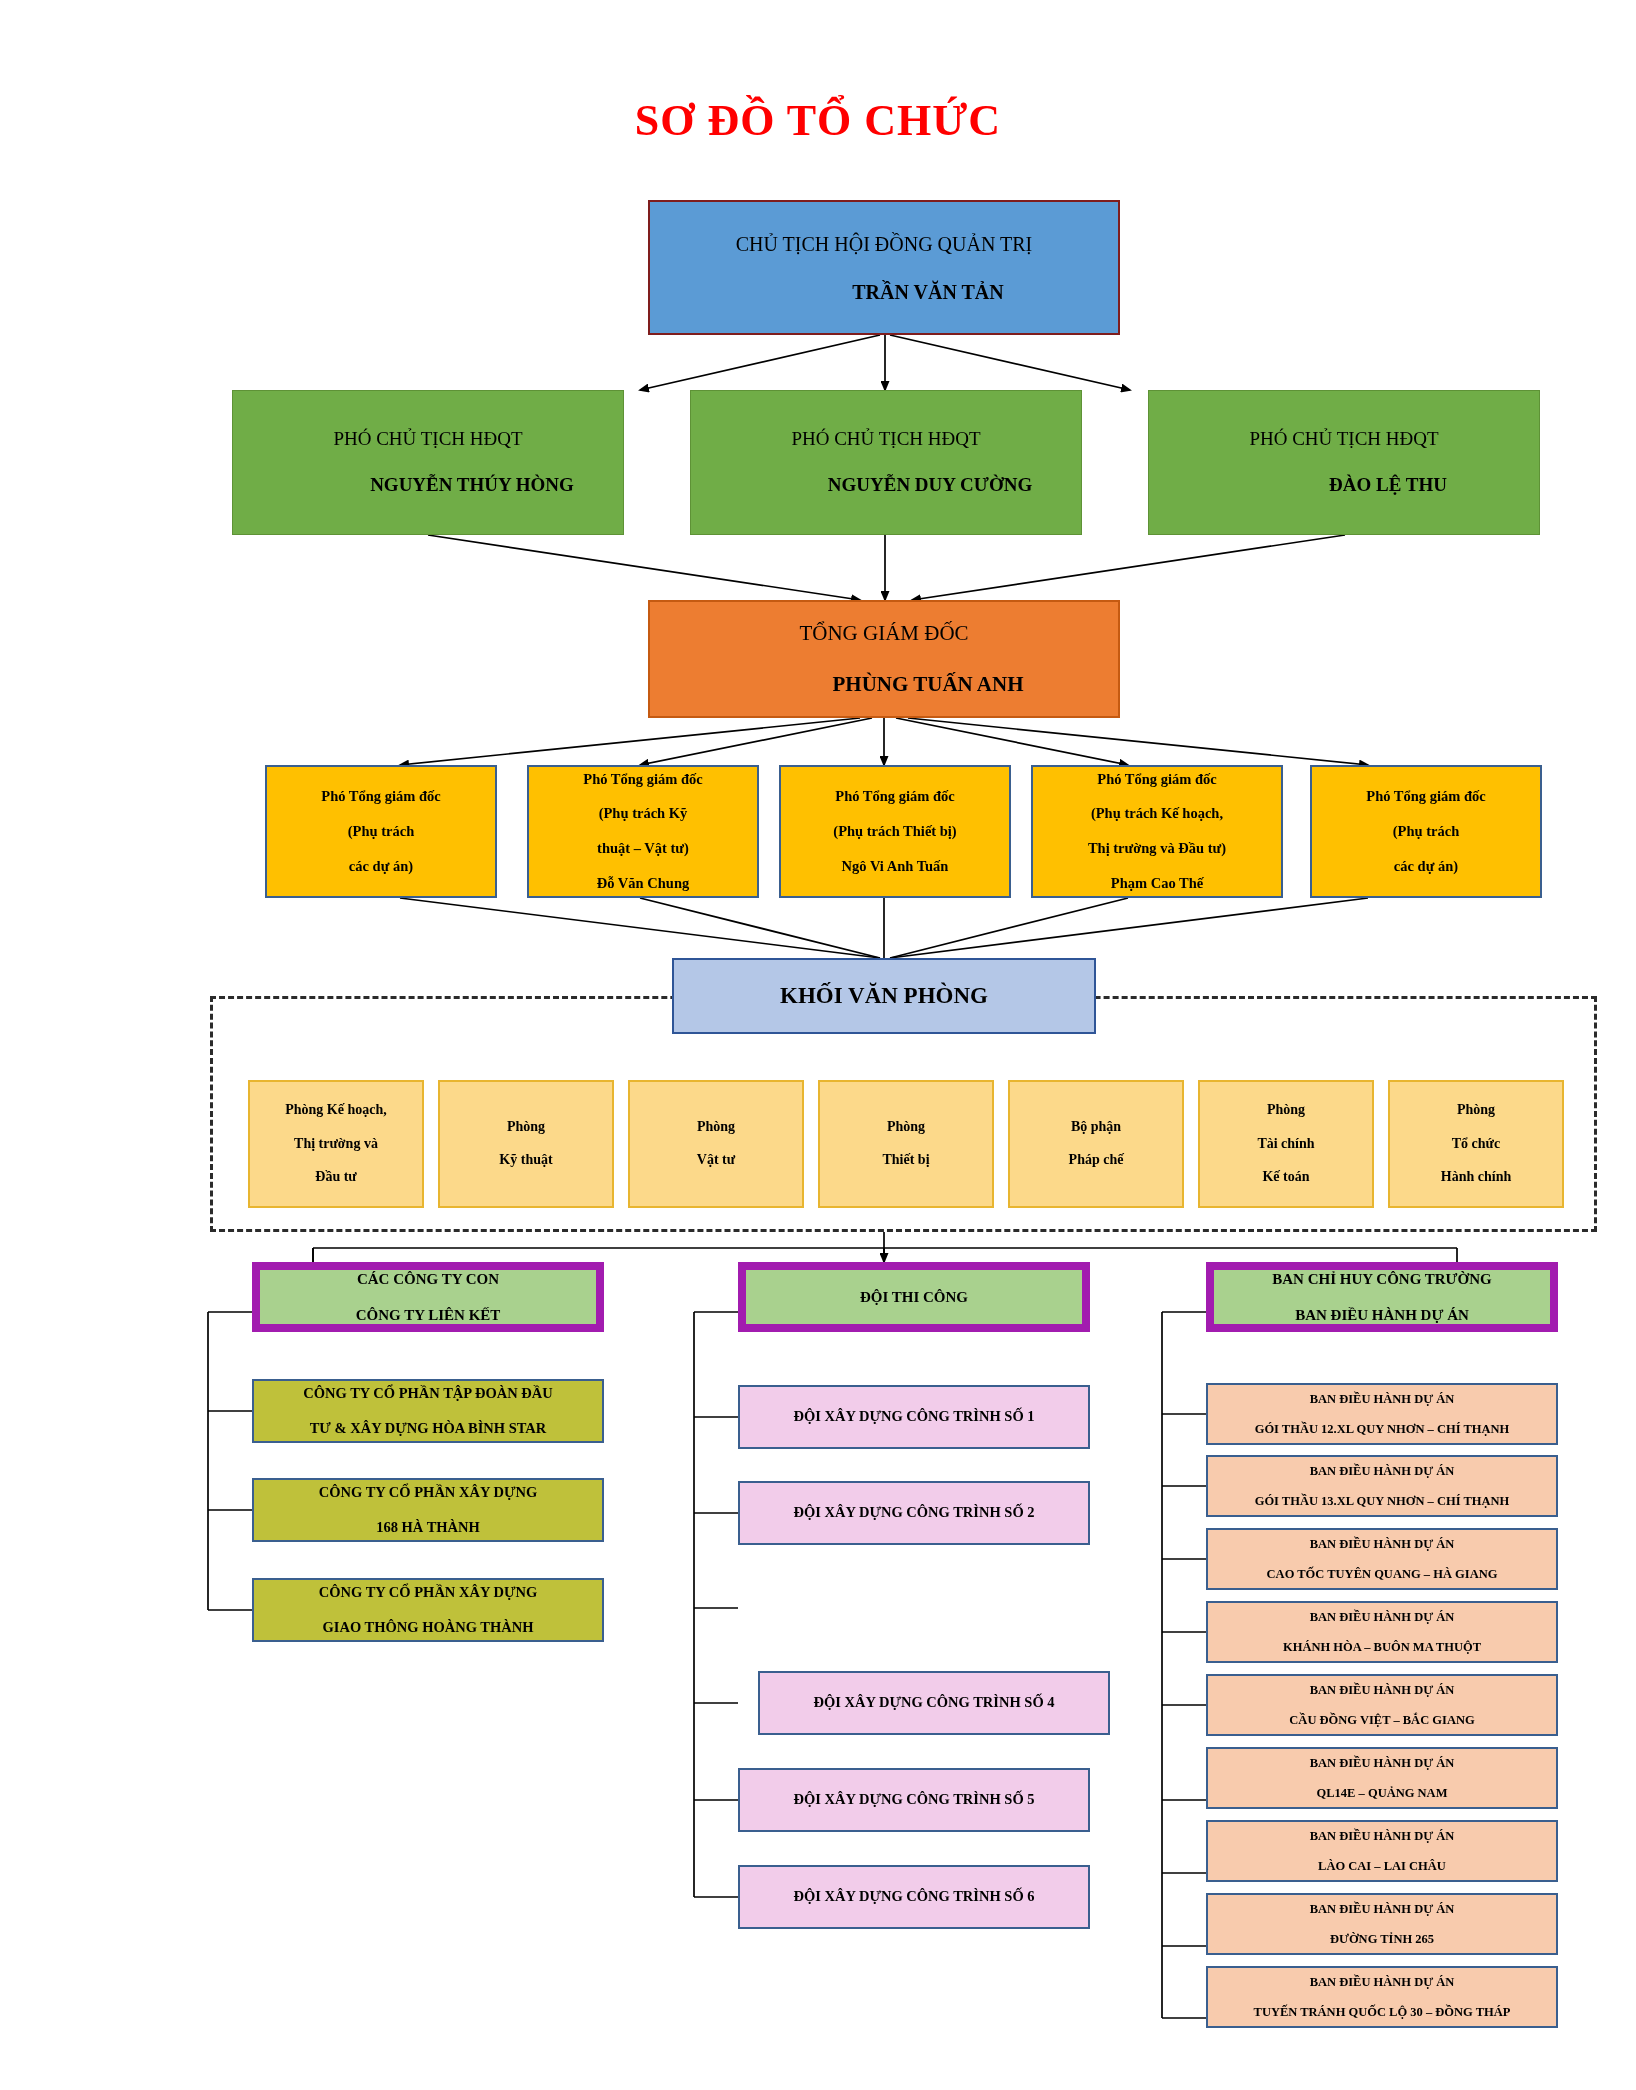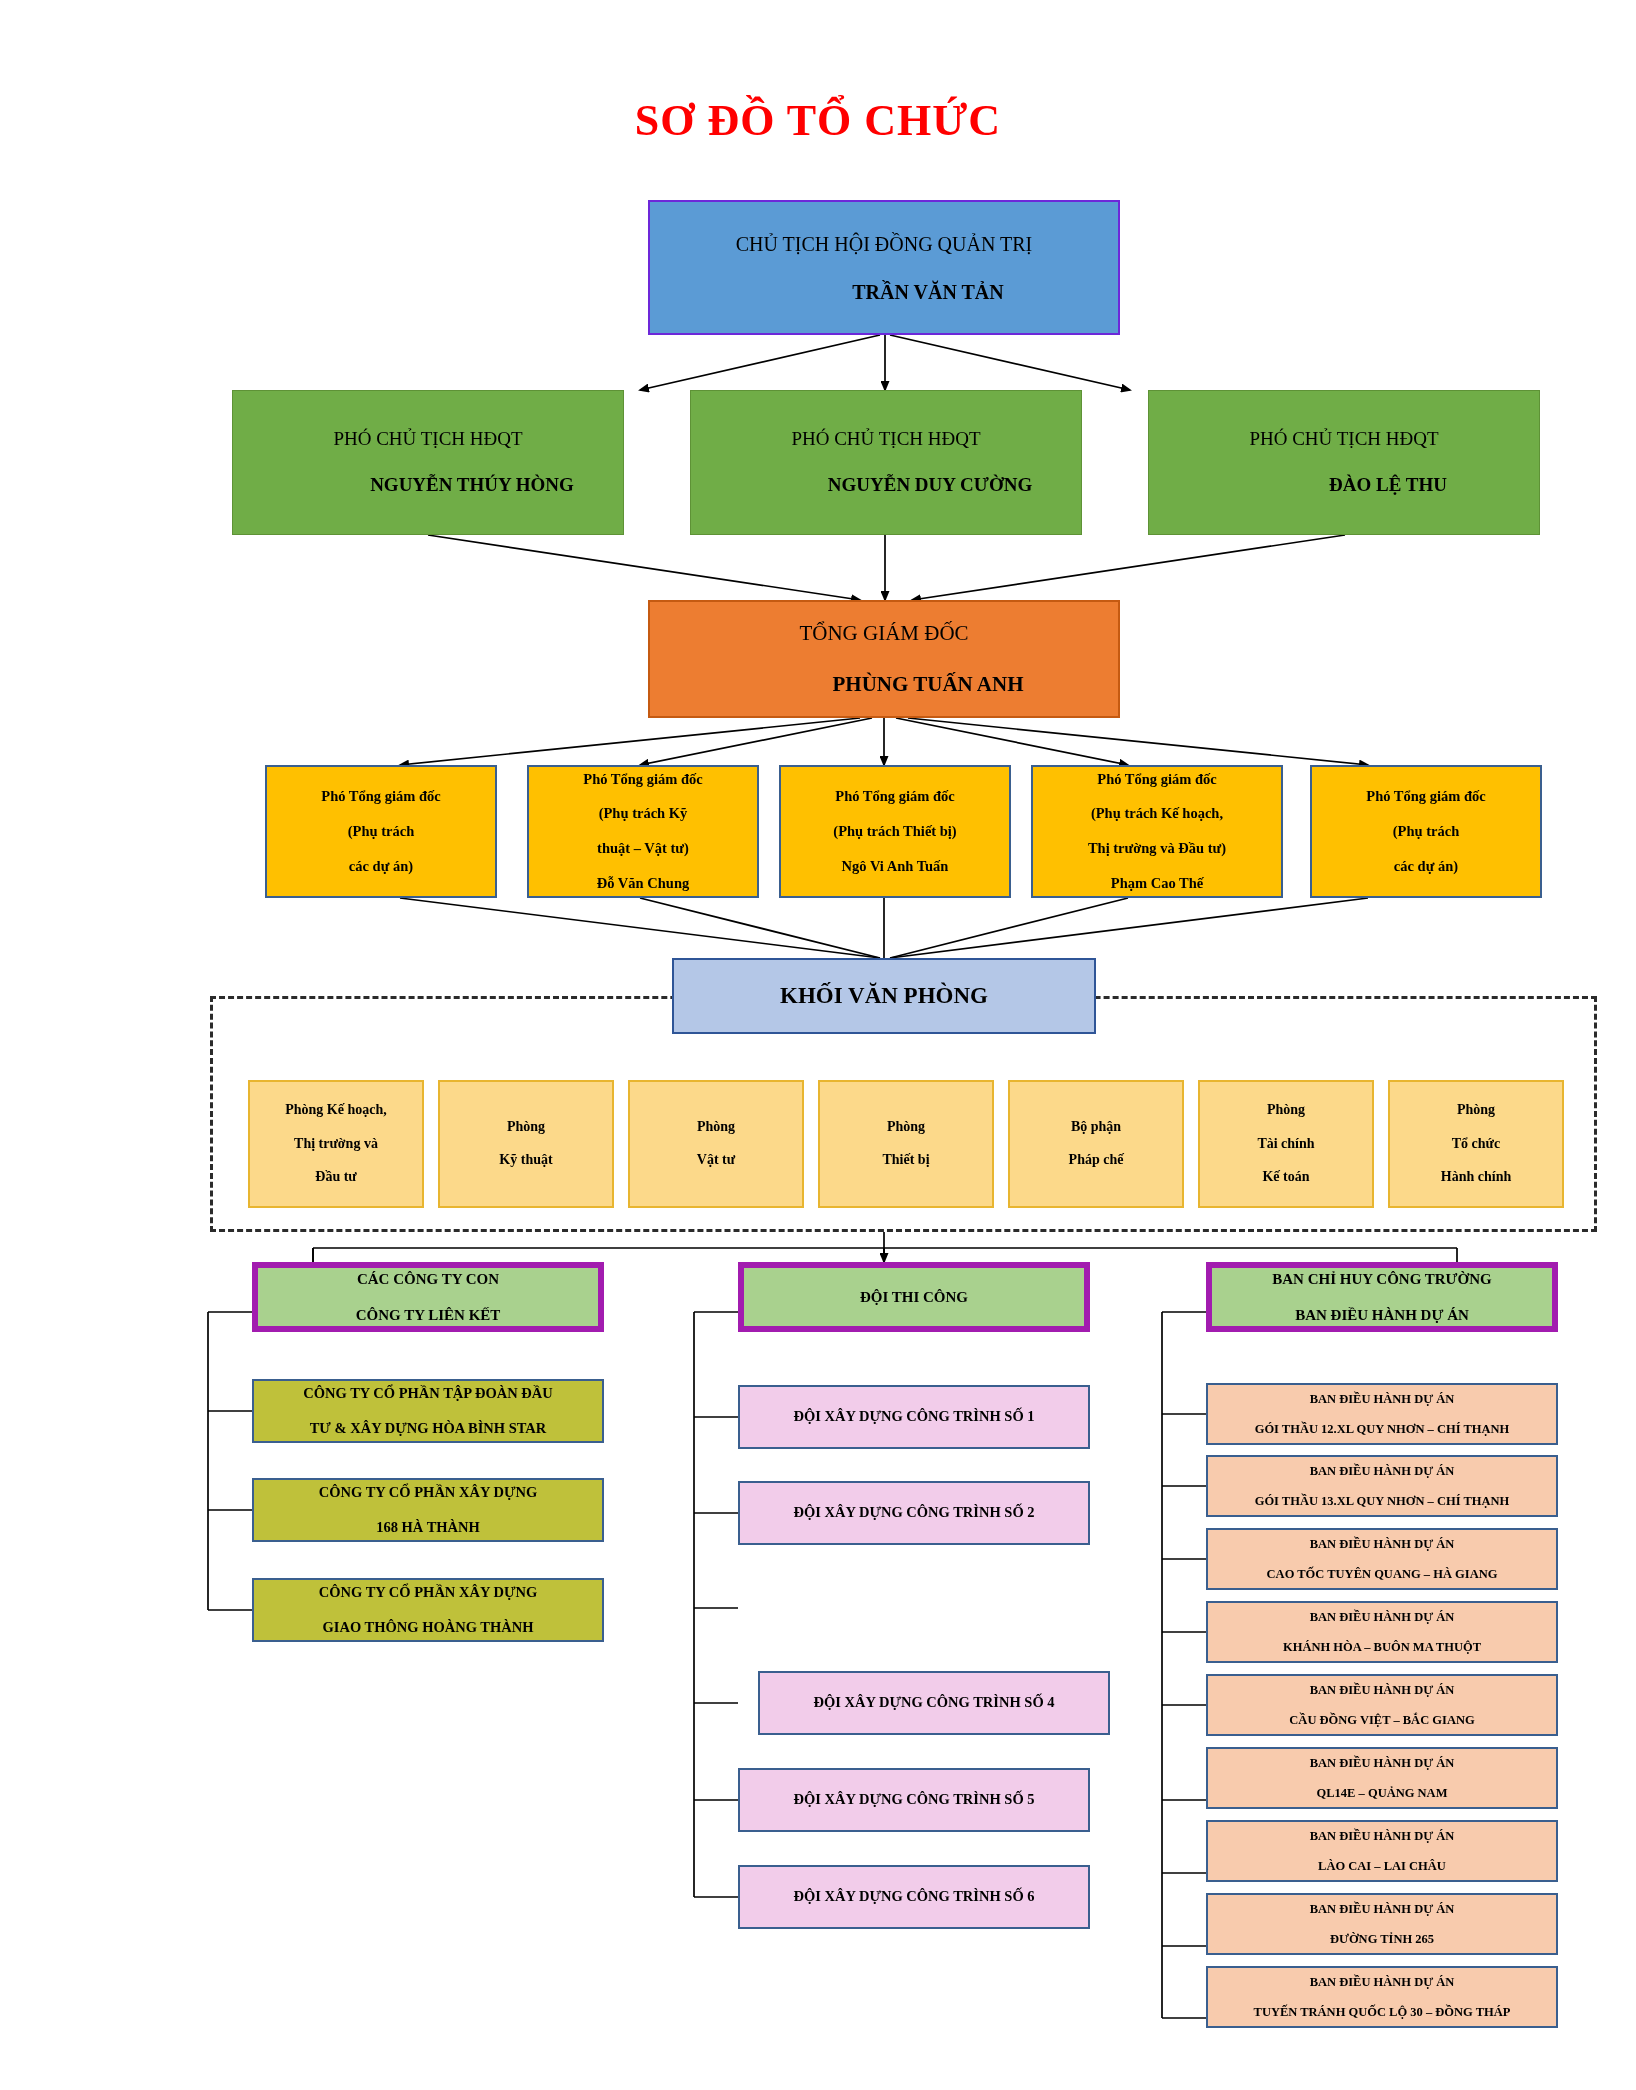--- a/index.html
+++ b/index.html
@@ -4,27 +4,27 @@
 <style>
   html,body{margin:0;padding:0;background:#ffffff;}
   body{font-family:"Liberation Serif", serif;}
   #page{position:relative;width:1636px;height:2090px;background:#fff;overflow:hidden;}
 
   .box{position:absolute;box-sizing:border-box;display:flex;align-items:center;
        justify-content:center;text-align:center;line-height:1.2;color:#000;}
   .box span{display:block;width:100%;}
 
   
-  .chair   {background:#5B9BD5;border:2px solid #6d28d9;}
+  .chair   {background:#5B9BD5;border:2px solid #7f1d1d;}
   .vice    {background:#70AD47;border:1px solid #5E9236;}
   .ceo     {background:#ED7D31;border:2px solid #C55A11;}
   .dep     {background:#FFC000;border:2px solid #3A5F8F;}
   .office  {background:#B4C7E7;border:2px solid #2F5597;}
   .dept    {background:#FCD98A;border:2px solid #E8B530;}
-  .grp     {background:#A9D18E;border:6px solid #a21caf;}
+  .grp     {background:#A9D18E;border:8px solid #a21caf;}
   .sub     {background:#BFC13A;border:2px solid #3A5F8F;}
   .team    {background:#F2CCEA;border:2px solid #3A5F8F;}
   .proj    {background:#F8CBAD;border:2px solid #3A5F8F;}
 
   .title{position:absolute;width:100%;text-align:center;color:#FF0000;
          font-weight:bold;font-size:44px;letter-spacing:1px;
          font-family:"Liberation Serif",serif;}
 
   .dashed{position:absolute;box-sizing:border-box;border:3px dashed #2b2b2b;}
 

